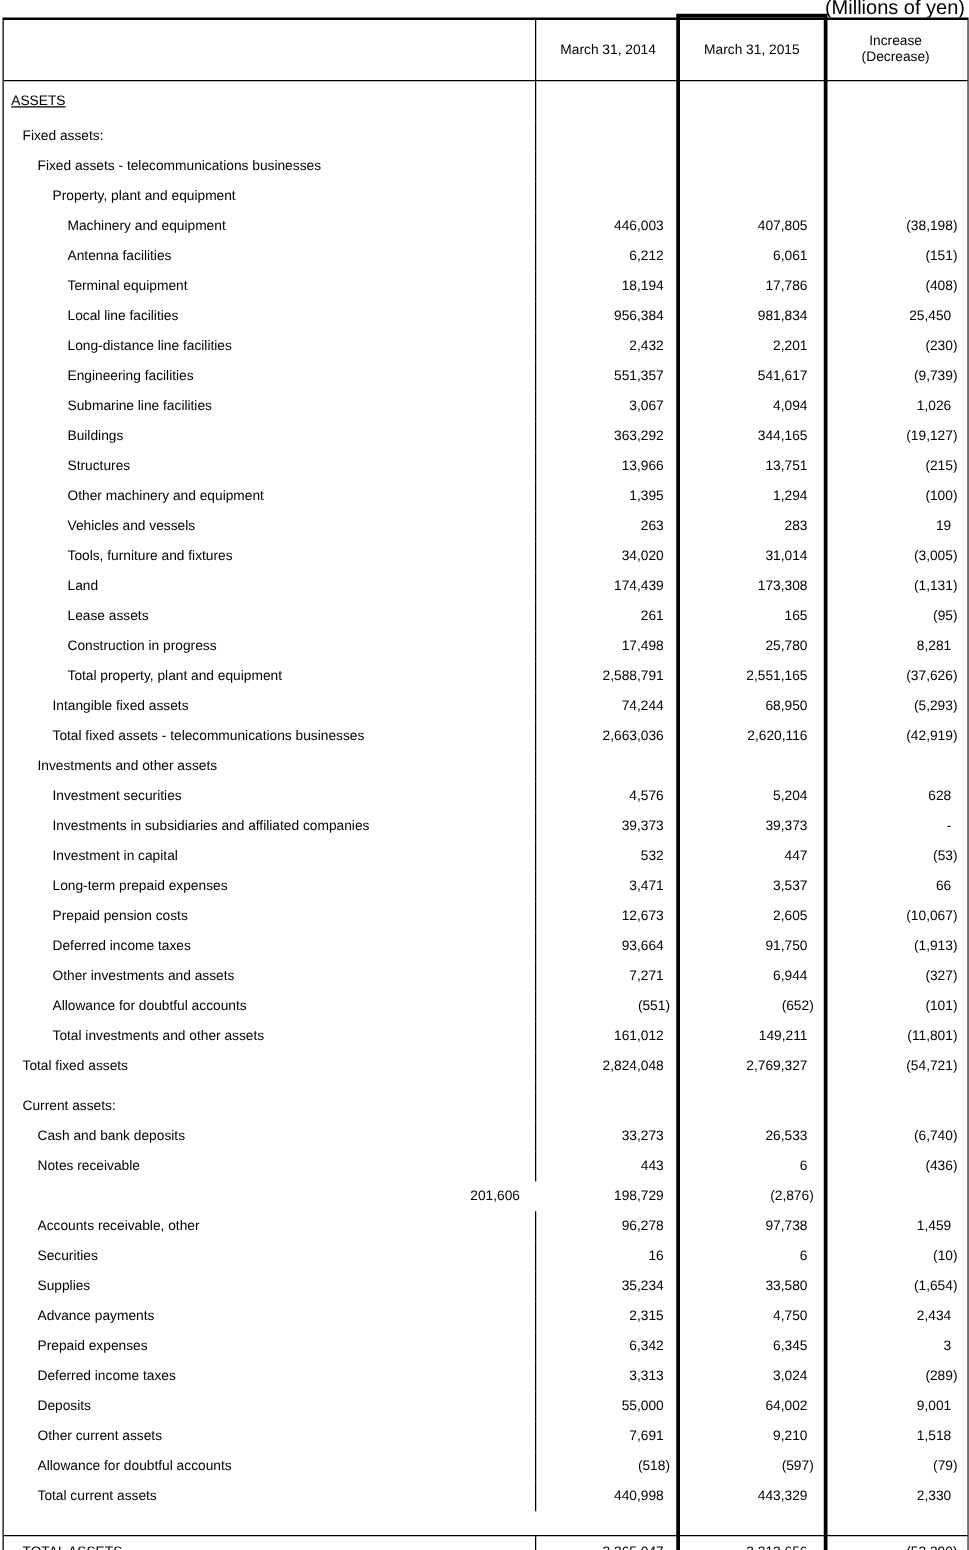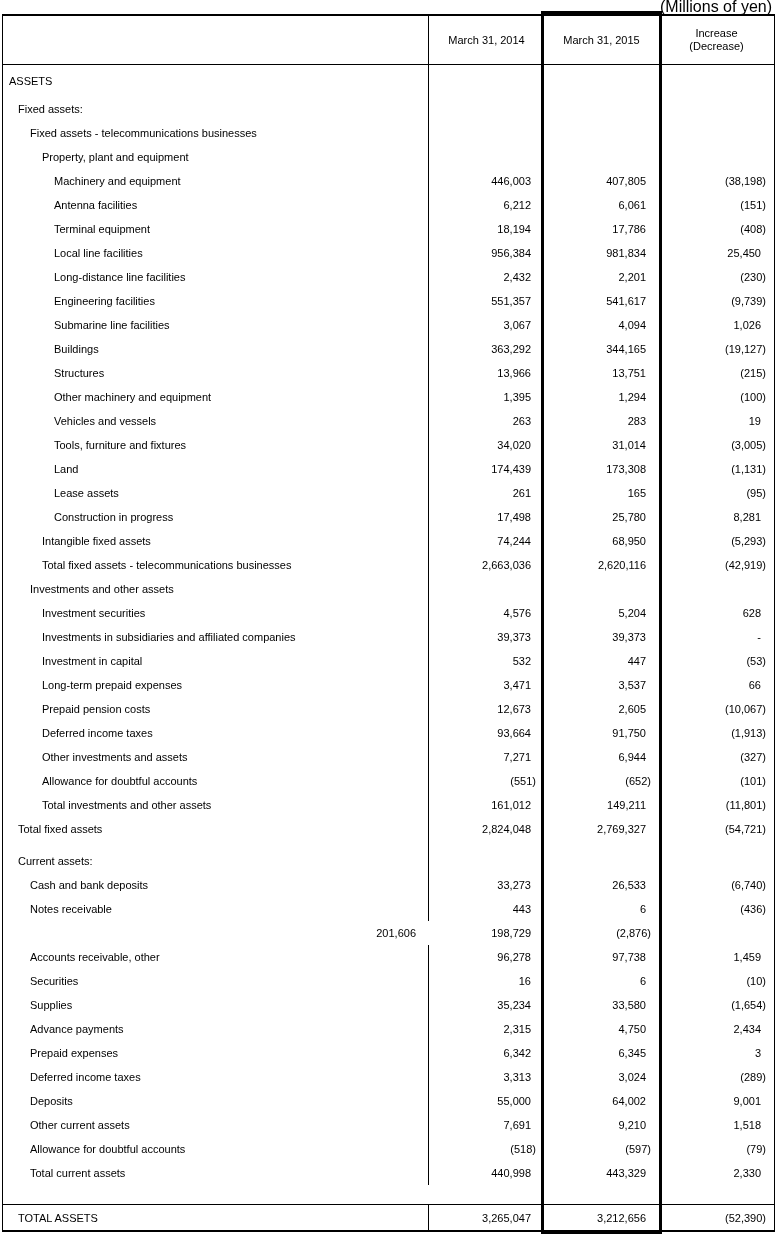--- a/index.html
+++ b/index.html
@@ -17,21 +17,21 @@
   .row.total{height:26px;border-top:1px solid #000;box-sizing:border-box;margin-top:19px;}
   .cell{display:flex;align-items:center;box-sizing:border-box;}
   .cell.label{border-right:1px solid #000;}
   .cell.num{justify-content:flex-end;padding-right:13px;font-size:11px;}
   .ind-0{padding-left:6px;}
   .ind-1{padding-left:15px;}
   .ind-2{padding-left:27px;}
   .ind-3{padding-left:39px;}
   .ind-4{padding-left:51px;}
   .lbl{font-size:11px;white-space:nowrap;}
-  .u{}
+  .u{text-decoration:underline;}
   .val.neg{margin-right:-5px;}
   .col2015-box{position:absolute;top:-5px;bottom:-4px;left:538px;width:121px;box-sizing:border-box;border:3px solid #000;pointer-events:none;}
 </style>
 </head>
 <body>
 
 <div class="page">
   <div class="unit-note">(Millions of yen)</div>
 
   <div class="fin-table">
@@ -280,20 +280,34 @@
             <span class="val">17,498</span>
           </div>
           <div class="cell num">
             <span class="val">25,780</span>
           </div>
           <div class="cell num">
             <span class="val">8,281</span>
           </div>
         </div>
         <div class="grid row">
+          <div class="cell label ind-4">
+            <span class="lbl">Total property, plant and equipment</span>
+          </div>
+          <div class="cell num">
+            <span class="val">2,588,791</span>
+          </div>
+          <div class="cell num">
+            <span class="val">2,551,165</span>
+          </div>
+          <div class="cell num">
+            <span class="val neg">(37,626)</span>
+          </div>
+        </div>
+        <div class="grid row">
           <div class="cell label ind-3">
             <span class="lbl">Intangible fixed assets</span>
           </div>
           <div class="cell num">
             <span class="val">74,244</span>
           </div>
           <div class="cell num">
             <span class="val">68,950</span>
           </div>
           <div class="cell num">

